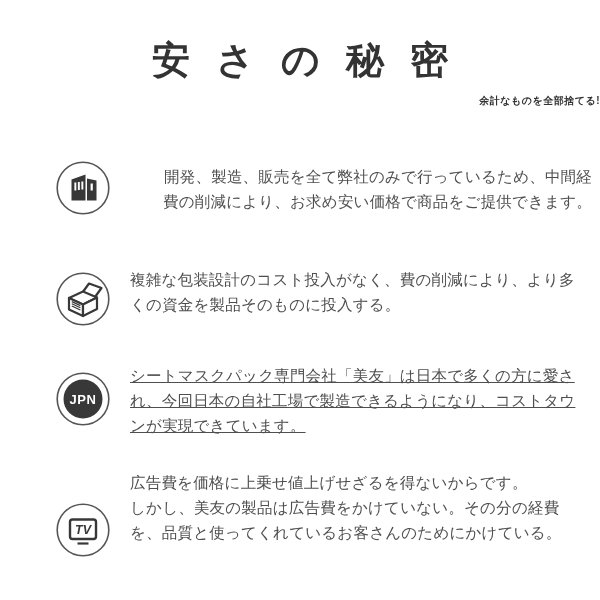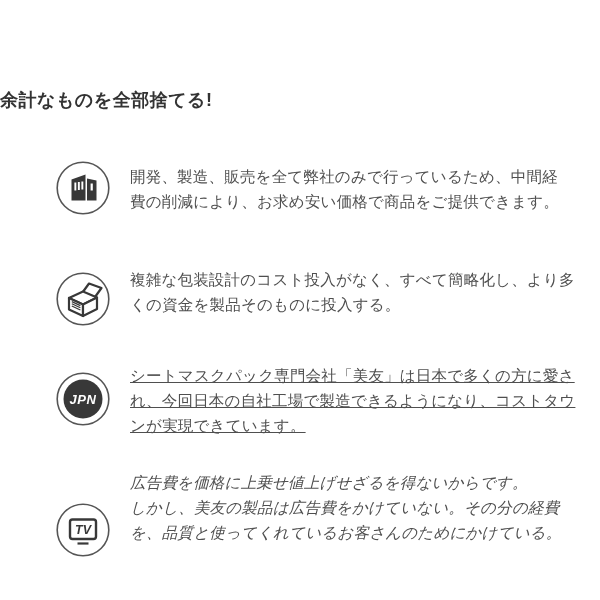--- a/index.html
+++ b/index.html
@@ -19,22 +19,22 @@
     font-size: 38px;
     line-height: 40px;
     font-weight: 700;
     letter-spacing: 26px;
     padding-left: 26px; 
     color: var(--title, #333333);
   }
   .subtitle {
     position: absolute;
     top: 92px; left: 0; right: 0;
-    text-align: left;
-    font-size: 18px;
+    text-align: right;
+    font-size: 10px;
     line-height: 17px;
     font-weight: 700;
     letter-spacing: 0.5px;
     color: var(--title, #333333);
   }
   .circle {
     position: absolute;
     left: 56px;
     width: 54px;
     height: 54px;
@@ -45,41 +45,42 @@
     position: absolute;
     left: 130px;
     width: 462px;
     margin: 0;
     font-size: 15.5px;
     line-height: 25px;
     letter-spacing: 0.2px;
     color: var(--body, #4f4f4f);
     white-space: pre-line;
   }
-  .s1 .circle { top: 161px; }  .s1 .body { top: 164px; }
+  .s1 .circle { top: 161px; }  .s1 .body { top: 164px; text-align: right; }
   .s2 .circle { top: 272px; }  .s2 .body { top: 267px; }
-  .s3 .circle { top: 372px; font-style: italic; }  .s3 .body { top: 363px; text-decoration: underline; }
-  .s4 .circle { top: 503px; }  .s4 .body { top: 470px; font-style: italic; }
+  .s3 .circle { top: 372px; }  .s3 .body { top: 363px; text-decoration: underline; }
+  .s4 .circle { top: 503px; }  .s4 .body { top: 470px; }
 
   
   .ring        { fill: none; stroke: var(--ring, #555555); stroke-width: 1.6; }
   .glyph-fill  { fill: var(--icon, #383838); }
   .slit        { fill: #ffffff; }
   .box-face    { fill: #ffffff; stroke: var(--icon, #383838); stroke-width: 2.2; stroke-linejoin: round; }
   .box-slit    { stroke: var(--icon, #383838); stroke-width: 1.2; fill: none; }
   .badge-label { fill: #ffffff; font-family: "Liberation Sans", sans-serif; font-weight: 700; font-size: 13px; letter-spacing: 0.5px; }
   .tv-frame    { fill: none; stroke: var(--icon, #383838); stroke-width: 2.4; }
   .tv-stand    { stroke: var(--icon, #383838); stroke-width: 2.2; }
   .tv-label    { fill: var(--icon, #383838); font-family: "Liberation Sans", sans-serif; font-style: italic; font-weight: 700; font-size: 12.5px; }
 </style>
 </head>
 <body>
 
 <div class="page">
 
+  <h1 class="title">安さの秘密</h1>
   <div class="subtitle">余計なものを全部捨てる!</div>
 
   <section class="s1">
     <span class="circle">
       <svg viewBox="0 0 54 54" aria-hidden="true">
         <circle class="ring" cx="27" cy="27" r="25.8"></circle>
         <polygon class="glyph-fill" points="15.5,39.5 15.5,18.5 29.5,13.5 29.5,39.5"></polygon>
         <rect class="slit" x="18.4" y="21.5" width="1.9" height="8"></rect>
         <rect class="slit" x="21.9" y="21" width="1.9" height="8"></rect>
         <rect class="slit" x="25.4" y="20.5" width="1.9" height="8"></rect>
@@ -95,21 +96,21 @@
     <span class="circle">
       <svg viewBox="0 0 54 54" aria-hidden="true">
         <circle class="ring" cx="27" cy="27" r="25.8"></circle>
         <polygon class="box-face" points="26.5,20.5 33,11.5 45.5,16 39,25"></polygon>
         <polygon class="box-face" points="13,26 27,19.5 41,25.5 27,32.5"></polygon>
         <polygon class="box-face" points="13,26 13,37.5 27,44 27,32.5"></polygon>
         <polygon class="box-face" points="27,32.5 27,44 41,37 41,25.5"></polygon>
         <path class="box-slit" d="M15.8,29.6 L24.4,33.6 M15.8,31.8 L24.4,35.8 M15.8,34 L24.4,38"></path>
       </svg>
     </span>
-    <p class="body">複雑な包装設計のコスト投入がなく、すべて簡略化し、より多
+    <p class="body">複雑な包装設計のコスト投入がなく、費の削減により、より多
 くの資金を製品そのものに投入する。</p>
   </section>
 
   <section class="s3">
     <span class="circle">
       <svg viewBox="0 0 54 54" aria-hidden="true">
         <circle class="ring" cx="27" cy="27" r="25.8"></circle>
         <circle class="glyph-fill" cx="27" cy="27" r="19.5"></circle>
         <text class="badge-label" x="27" y="31.5" text-anchor="middle">JPN</text>
       </svg>

